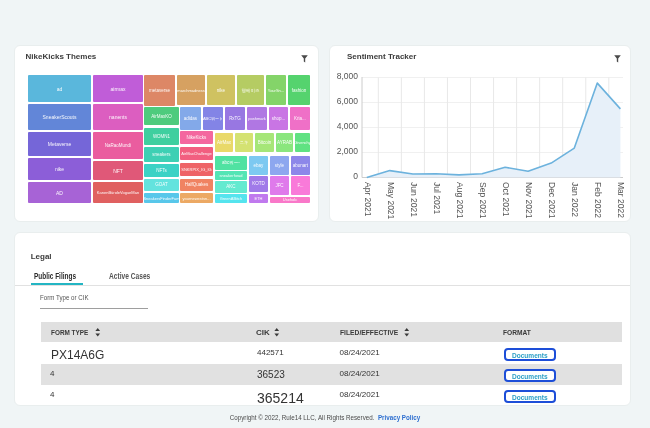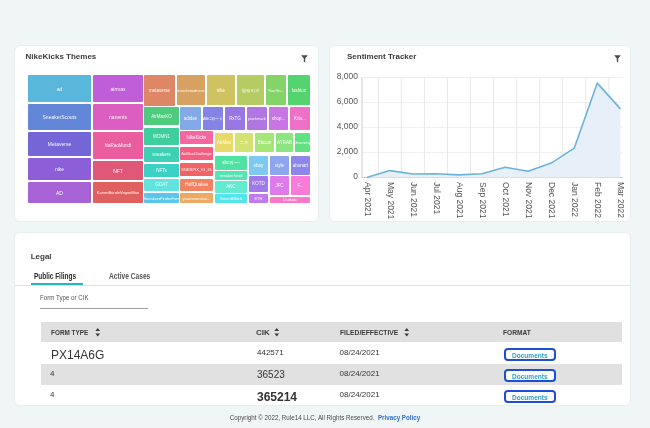--- a/index.html
+++ b/index.html
@@ -149,21 +149,21 @@
       </svg>
     <div class="abs" style="left:488px; top:95px; font-size:8px; font-weight:700; color:#3a3a3a; transform:scaleX(0.83); transform-origin:left;">FORMAT</div>
 
     <div class="abs" style="left:36px; top:115px; font-size:12px; color:#333;">PX14A6G</div>
     <div class="abs" style="left:242px; top:115px; font-size:8px; color:#333;">442571</div>
     <div class="abs" style="left:324.6px; top:115px; font-size:8px; color:#333;">08/24/2021</div>
     <div class="abs" style="left:35px; top:136px; font-size:8px; color:#333;">4</div>
     <div class="abs" style="left:242px; top:136px; font-size:10px; color:#333;">36523</div>
     <div class="abs" style="left:324.6px; top:136px; font-size:8px; color:#333;">08/24/2021</div>
     <div class="abs" style="left:35px; top:157px; font-size:8px; color:#333;">4</div>
-    <div class="abs" style="left:242px; top:157px; font-size:12px; color:#333;font-weight:bold;">365214</div>
+    <div class="abs" style="left:242px; top:157px; font-size:14px; color:#333;">365214</div>
     <div class="abs" style="left:324.6px; top:157px; font-size:8px; color:#333;">08/24/2021</div>
 
     <div class="abs docbtn" style="left:489px; top:115px;"><span>Documents</span></div>
     <div class="abs docbtn" style="left:489px; top:136px;"><span>Documents</span></div>
     <div class="abs docbtn" style="left:489px; top:157px;"><span>Documents</span></div>
   </div>
 
   <div class="abs" style="left:0; top:412.5px; width:650px; text-align:center; font-size:8px; color:#4a4a4a; transform:scaleX(0.78); transform-origin:center;">
     Copyright © 2022, Rule14 LLC, All Rights Reserved.&nbsp; <span style="color:#2e6fd0; font-weight:700;">Privacy Policy</span>
   </div>

